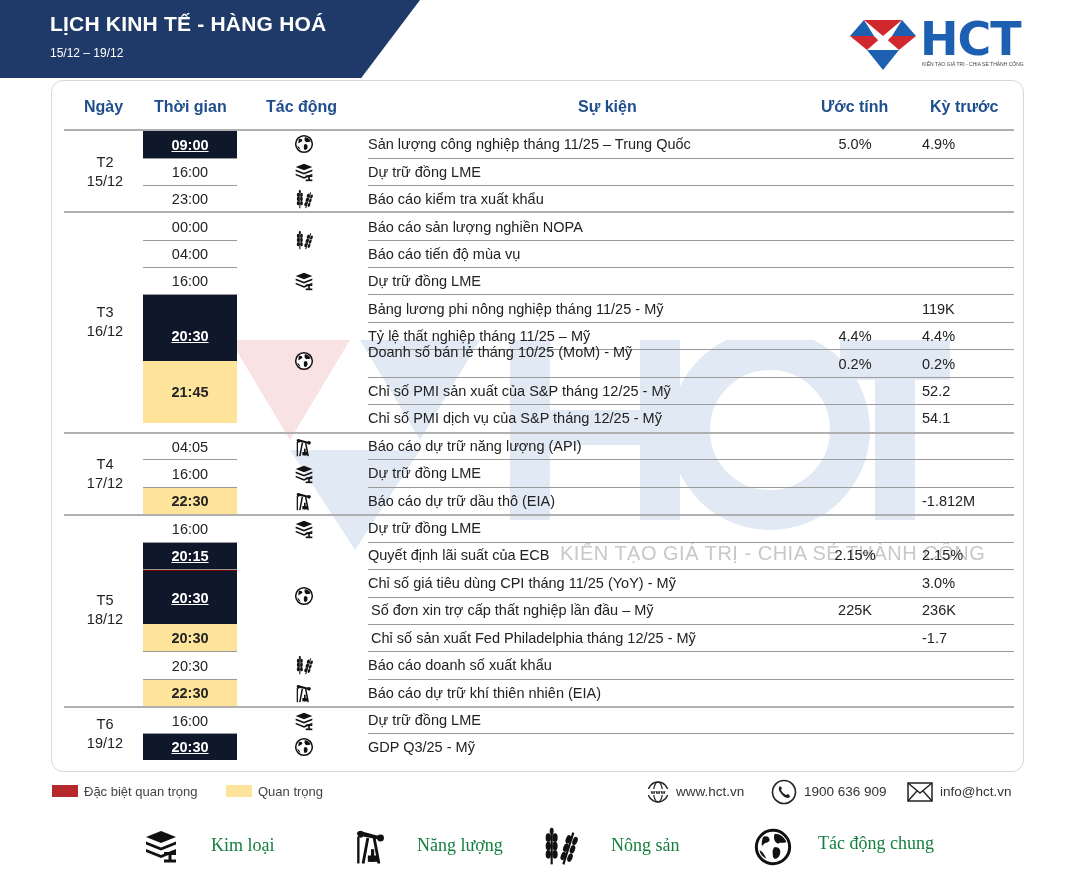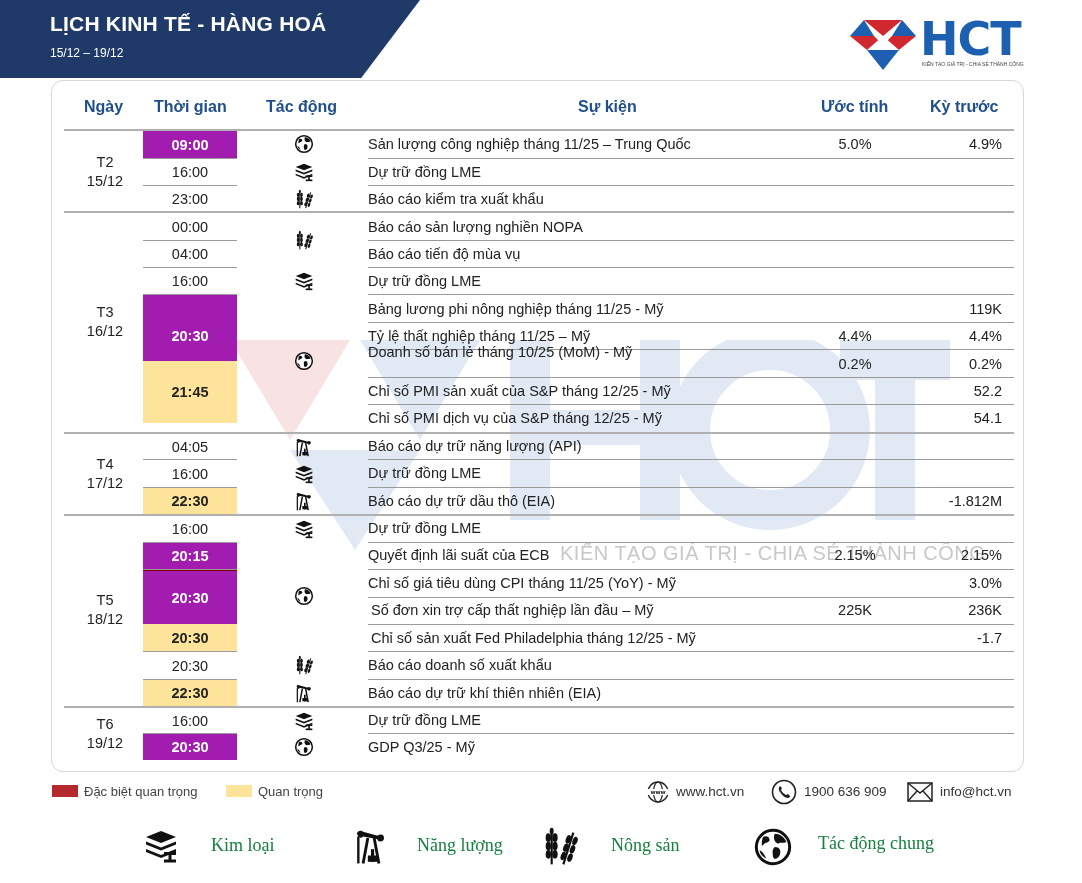--- a/index.html
+++ b/index.html
@@ -15,25 +15,25 @@
 
   .panel { position: absolute; left: 51px; top: 80px; width: 973px; height: 692px; border: 1px solid #d8d8d8; border-radius: 12px; background: #fff; }
 
   .watermark { position: absolute; left: 230px; top: 340px; width: 720px; height: 230px; pointer-events: none; opacity: 0.13; }
   .wm-text { position: absolute; left: 560px; top: 542px; font-size: 20px; color: #c8c8c8; letter-spacing: 0.5px; white-space: nowrap; }
 
   .th { position: absolute; top: 98px; font-weight: bold; font-size: 16px; color: #1f4e8c; }
 
   .day { position: absolute; text-align: center; width: 90px; left: 60px; font-size: 14.5px; line-height: 19px; color: #222; }
   .time { position: absolute; left: 143px; width: 94px; text-align: center; font-size: 14.5px; display: flex; align-items: center; justify-content: center; }
-  .time.red { background: #a21caf; color: #fff; font-weight: bold; }
+  .time.red { background: #0f172a; color: #fff; font-weight: bold; text-decoration: underline; }
   .time.yellow { background: #fde49a; color: #222; font-weight: bold; }
   .event { position: absolute; left: 368px; font-size: 14.5px; color: #222; white-space: nowrap; }
   .est { position: absolute; left: 815px; width: 80px; text-align: center; font-size: 14.5px; }
-  .prev { position: absolute; left: 922px; width: 80px; text-align: right; font-size: 14.5px; }
+  .prev { position: absolute; left: 922px; width: 80px; text-align: left; font-size: 14.5px; }
   .icon { position: absolute; left: 292px; width: 24px; height: 22px; display: flex; align-items: center; justify-content: center; }
 
   .line { position: absolute; height: 1px; background: #9a9a9a; }
   .line.thick { background: #b0b0b0; height: 2px; }
 
   .legend-swatch { position: absolute; top: 785px; width: 26px; height: 12px; }
   .legend-label { position: absolute; top: 784px; font-size: 13px; color: #444; }
   .contact { position: absolute; top: 784px; font-size: 13.5px; color: #333; }
 
   .cat-label { position: absolute; top: 835px; font-family: "Liberation Serif", "DejaVu Serif", serif; font-size: 18px; color: #15803d; }

